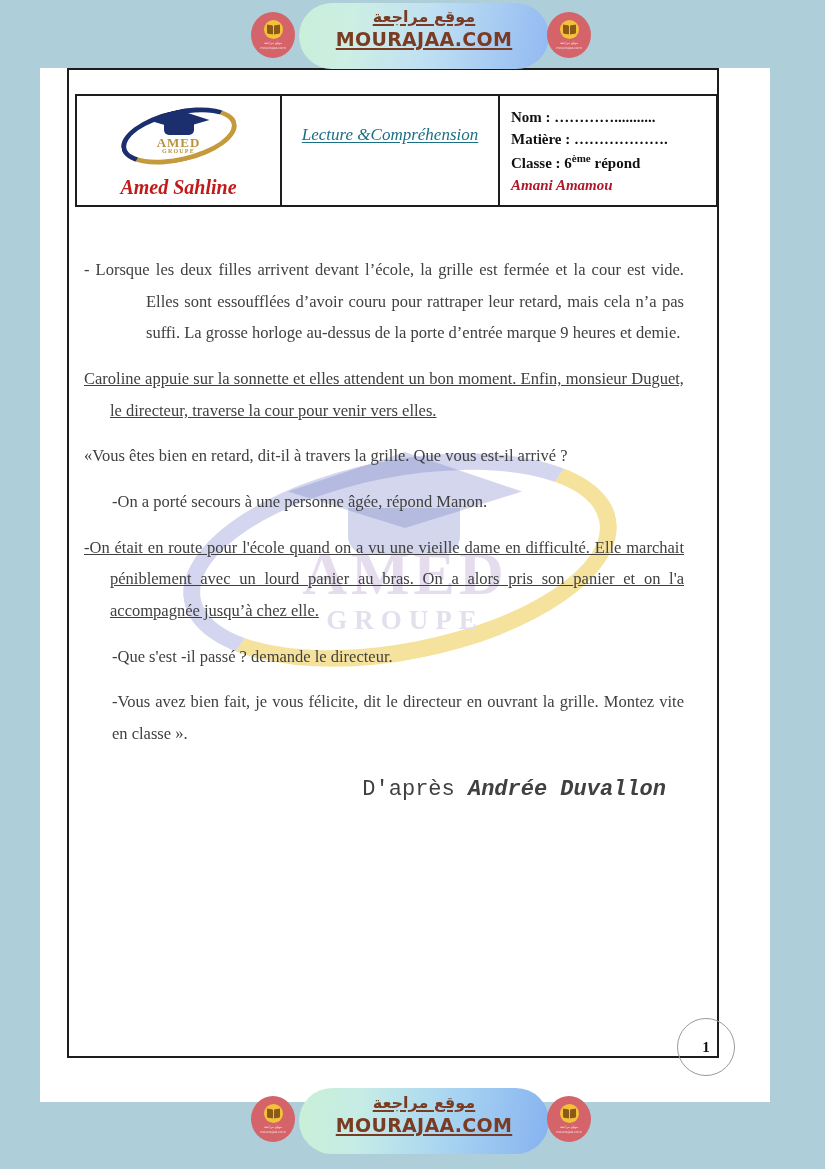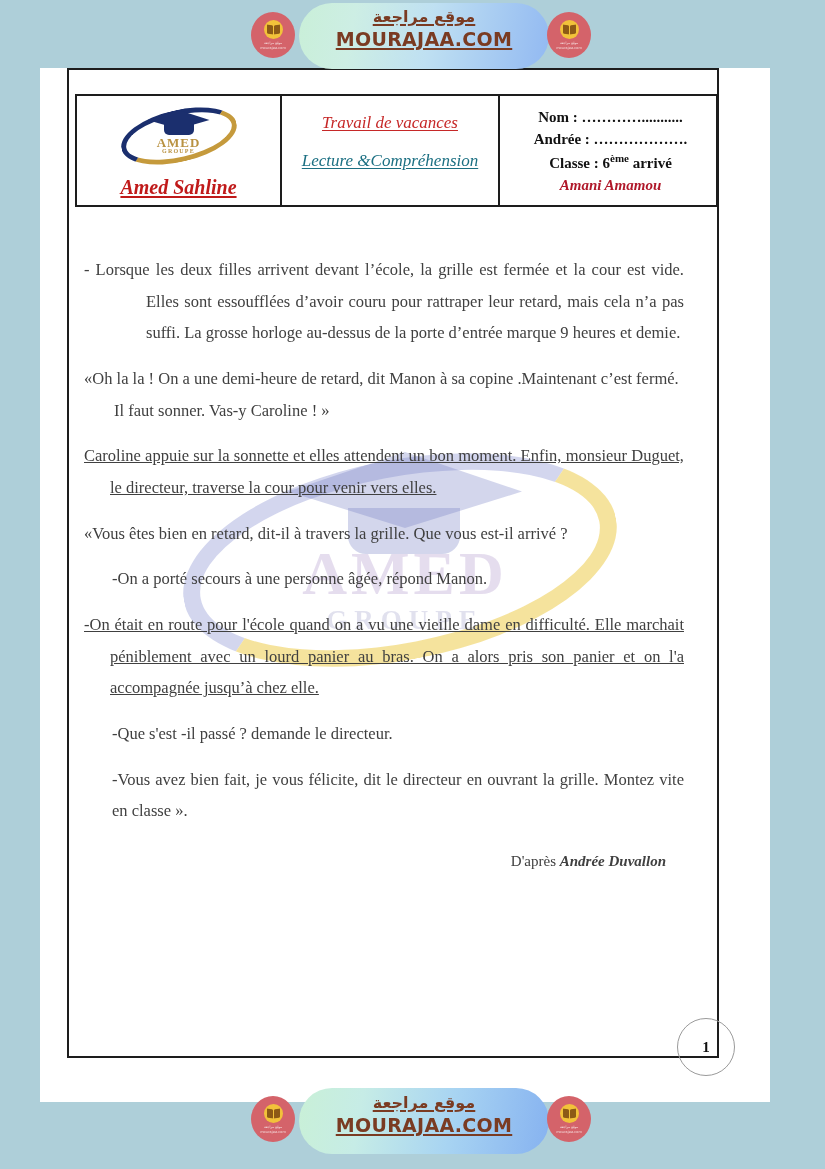--- a/index.html
+++ b/index.html
@@ -135,21 +135,21 @@
     left: 75px; top: 94px;
     width: 643px; height: 113px;
     border: 2px solid #1d1d1d;
     display: flex;
     background: #fff;
     z-index: 15;
   }
   .head-cell { position: relative; height: 100%; }
   .cell-logo    { width: 205px; border-right: 2px solid #1d1d1d; }
   .cell-subject { width: 218px; border-right: 2px solid #1d1d1d; }
-  .cell-ident   { flex: 1; text-align: center; }
+  .cell-ident   { flex: 1; }
 
   
   .emblem-wrap {
     position: absolute;
     left: 50%; top: 6px;
     transform: translateX(-50%);
     width: 118px; height: 66px;
   }
   .emblem-ring {
     position: absolute;
@@ -200,21 +200,20 @@
   .school-name {
     position: absolute;
     left: 0; bottom: 6px;
     width: 100%;
     text-align: center;
     font-family: "Liberation Serif", serif;
     font-style: italic;
     font-weight: bold;
     font-size: 20px;
     color: #c01a1a;
-    text-decoration: underline;
     text-decoration-thickness: 1.5px;
     text-underline-offset: 2px;
   }
 
   
   .subject-box {
     position: absolute;
     left: 0; top: 14px;
     width: 100%;
     text-align: center;
@@ -328,22 +327,23 @@
   .para.j-none { text-align: left; }
   .ind-lg { padding-left: 62px; text-indent: -62px; }
   .ind-md { padding-left: 30px; text-indent: -30px; }
   .ind-sm { padding-left: 26px; text-indent: -26px; text-decoration: underline; }
   .para.hang { padding-left: 28px; text-indent: 0; }
 
   .credit {
     margin: 22px 0 0 0;
     text-align: right;
     padding-right: 18px;
-    font-size: 15px;
+    font-size: 22px;
     line-height: 1.6;
+    font-family: Liberation Mono, monospace;
   }
   .credit b { font-style: italic; font-weight: bold; }
 
   
   .page-num {
     position: absolute;
     left: 677px; top: 1018px;
     width: 58px; height: 58px;
     border-radius: 50%;
     border: 1px solid #9a9a9a;
@@ -398,46 +398,44 @@
       <div class="emblem-cap"></div>
       <div class="emblem-cap-band"></div>
       <div class="emblem-word">AMED</div>
       <div class="emblem-sub">GROUPE</div>
     </div>
     <div class="school-name">Amed Sahline</div>
   </div>
 
   <div class="head-cell cell-subject">
     <div class="subject-box">
-      <span class="subj-line subj-title">Travail de vacances</span>
       <span class="subj-line subj-value">Lecture &amp;Compréhension</span>
     </div>
   </div>
 
   <div class="head-cell cell-ident">
     <div class="ident-box">
       <span class="ident-line">Nom : …………...........</span>
-      <span class="ident-line">Andrée : ……………….</span>
-      <span class="ident-line"><span>Classe : 6</span><sup>ème</sup><span> arrivé</span></span>
+      <span class="ident-line">Matière : ……………….</span>
+      <span class="ident-line"><span>Classe : 6</span><sup>ème</sup><span> répond</span></span>
       <span class="ident-teacher">Amani Amamou</span>
     </div>
   </div>
 </div>
 
 <div class="watermark">
   <div class="wm-ring"></div>
   <div class="wm-cap"></div>
   <div class="wm-cap-band"></div>
   <div class="wm-word">AMED</div>
   <div class="wm-sub">GROUPE</div>
 </div>
 
 <div class="body-text">
   <p class="para ind-lg">- Lorsque les deux filles arrivent devant l’école, la grille est fermée et la cour est vide. Elles sont essoufflées d’avoir couru pour rattraper leur retard, mais cela n’a pas suffi. La grosse horloge au-dessus de la porte d’entrée marque 9 heures et demie.</p>
-  <p class="para ind-md j-none">«Oh la la ! On a une demi-heure de retard, dit Manon à sa copine .Maintenant c’est fermé. Il faut sonner. Vas-y Caroline ! »</p>
   <p class="para ind-sm">Caroline appuie sur la sonnette et elles attendent un bon moment. Enfin, monsieur Duguet, le directeur, traverse la cour pour venir vers elles.</p>
   <p class="para ind-md j-none">«Vous êtes bien en retard, dit-il à travers la grille. Que vous est-il arrivé ?</p>
   <p class="para hang j-none">-On a porté secours à une personne âgée, répond Manon.</p>
   <p class="para ind-sm">-On était en route pour l'école quand on a vu une vieille dame en difficulté.  Elle marchait péniblement avec un lourd panier au bras. On a alors pris son panier et on l'a accompagnée jusqu’à chez elle.</p>
   <p class="para hang j-none">-Que s'est -il passé ? demande le directeur.</p>
   <p class="para hang">-Vous avez bien fait, je vous félicite, dit le directeur en ouvrant la grille. Montez vite en classe ».</p>
 
   <p class="credit"><span>D'après </span><b>Andrée Duvallon</b></p>
 </div>
 

